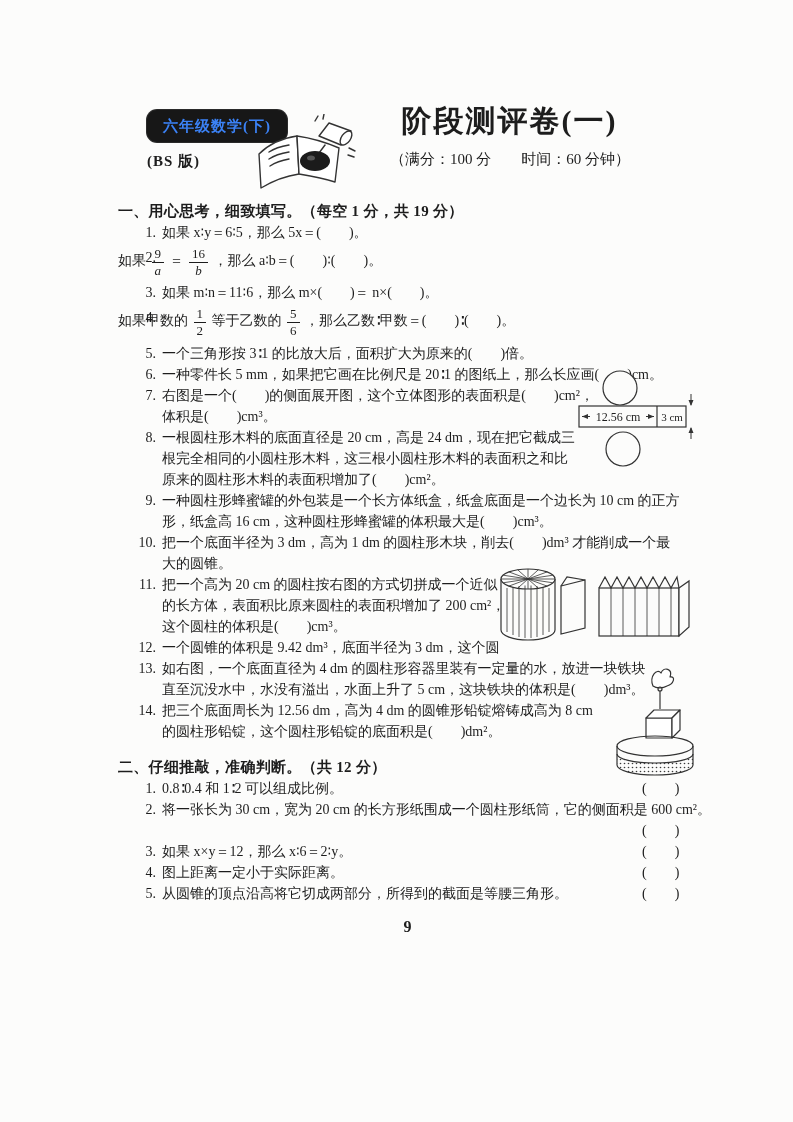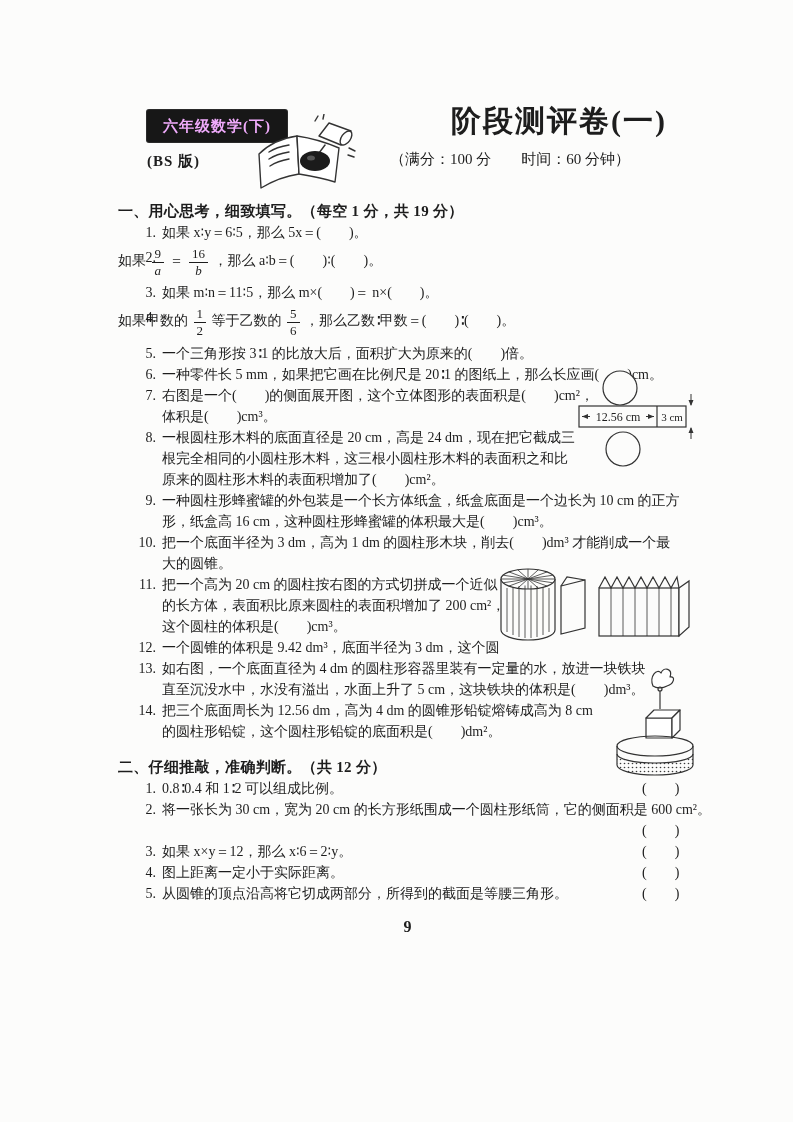--- a/index.html
+++ b/index.html
@@ -1,25 +1,25 @@
 <!DOCTYPE html>
 <html><head>
 <meta charset="utf-8">
 <style>
   html,body{margin:0;padding:0;background:#e9e9e9;}
   .page{position:relative;width:793px;height:1122px;margin:0 auto;background:#fcfcfb;
         font-family:"Liberation Serif","DejaVu Serif",serif;color:#1d1d1d;overflow:hidden;}
   
   .badge{position:absolute;left:147px;top:110px;width:140px;height:32px;background:#171717;
-         color:#f0abfc;font-weight:bold;font-size:15px;display:flex;align-items:center;
-         justify-content:center;letter-spacing:1px;border-radius:2px;
+         color:#3b82f6;font-weight:bold;font-size:15px;display:flex;align-items:center;
+         justify-content:center;letter-spacing:1px;border-radius:10px;
          box-shadow:0 0 0 1px #2a2a2a;}
   .edition{position:absolute;left:147px;top:152px;width:140px;text-align:left;
            font-size:15px;font-weight:bold;letter-spacing:1px;}
-  .title{position:absolute;left:352px;top:101px;width:315px;text-align:right;
+  .title{position:absolute;left:352px;top:101px;width:315px;text-align:center;
          font-size:30px;font-weight:bold;letter-spacing:2px;}
   .subtitle{position:absolute;left:340px;top:150px;width:340px;text-align:center;font-size:15px;}
   .illu{position:absolute;left:245px;top:114px;}
   
   .content{position:absolute;left:118px;top:201px;width:580px;font-size:14px;z-index:1;}
   .ln{line-height:21px;min-height:21px;white-space:nowrap;}
   .sec{font-weight:bold;font-size:15px;letter-spacing:.3px;}
   .sec2{margin-top:15px;}
   .q{position:relative;padding-left:44px;}
   .no{position:absolute;left:4px;width:34px;text-align:right;}
@@ -173,21 +173,21 @@
       <span class="no">2.</span>
       <span>如果</span>
       <span class="frac"><span class="fn">9</span><span class="fd it">a</span></span>
       <span>＝</span>
       <span class="frac"><span class="fn">16</span><span class="fd it">b</span></span>
       <span>，那么 a∶b＝(　　)∶(　　)。</span>
     </div>
 
     <div class="ln q">
       <span class="no">3.</span>
-      <span>如果 m∶n＝11∶5，那么 m×(　　)＝ n×(　　)。</span>
+      <span>如果 m∶n＝11∶6，那么 m×(　　)＝ n×(　　)。</span>
     </div>
 
     <div class="ln q frac-line">
       <span class="no">4.</span>
       <span>如果甲数的</span>
       <span class="frac"><span class="fn">1</span><span class="fd">2</span></span>
       <span>等于乙数的</span>
       <span class="frac"><span class="fn">5</span><span class="fd">6</span></span>
       <span>，那么乙数∶甲数＝(　　)∶(　　)。</span>
     </div>

